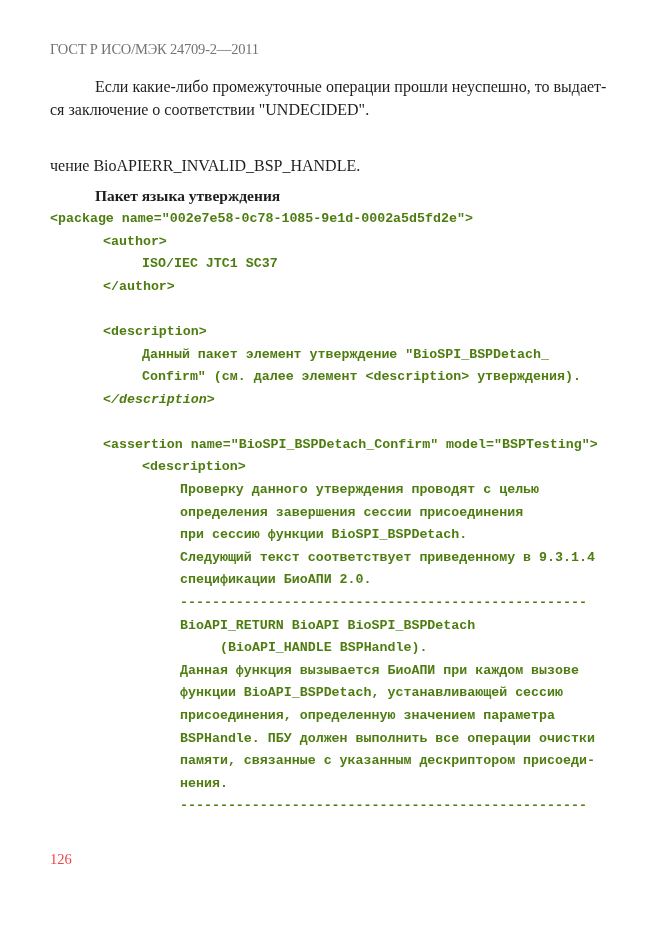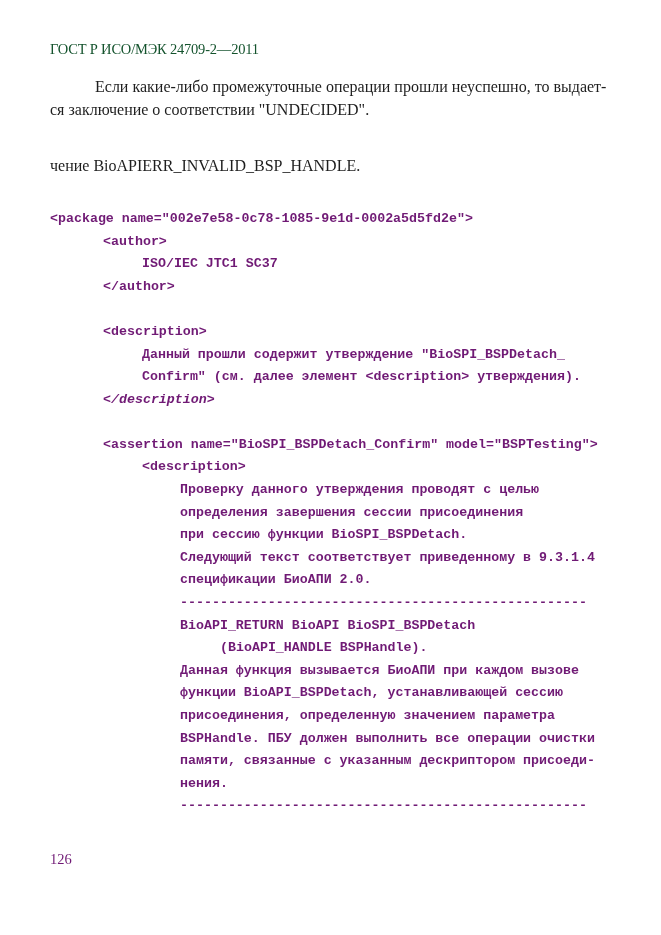--- a/index.html
+++ b/index.html
@@ -21,69 +21,70 @@
     background: #ffffff;
   }
   .serif {
     font-family: "Liberation Serif", "DejaVu Serif", serif;
   }
   .mono {
     font-family: "Liberation Mono", "DejaVu Sans Mono", monospace;
     font-weight: bold;
     font-size: 13.3px;
     white-space: pre;
-    color: #701a75;
+    color: #4d7c0f;
   }
   .abs { position: absolute; }
   .header {
     left: 50px; top: 41px;
     font-size: 14.5px;
     letter-spacing: -0.2px;
-    color: #14532d;
+    color: #737373;
   }
   .para-line {
     font-size: 16px;
     line-height: 18px;
     color: #1e1e1e;
     white-space: nowrap;
   }
   .justify-line {
     width: 548px;
     text-align: justify;
     text-align-last: justify;
   }
   .bold { font-weight: bold; }
   .italic { font-style: italic; }
   .page-number {
     left: 50px; top: 851px;
     font-size: 14.5px;
-    color: #701a75;
+    color: #ef4444;
   }
 </style>
 </head>
 <body>
 
 <div class="page">
 
   <div class="abs serif header">ГОСТ Р ИСО/МЭК 24709-2—2011</div>
 
   <div class="abs serif para-line justify-line" style="left:95px; top:78px; width:503px;">Если какие-либо промежуточные операции прошли неуспешно, то выдает-</div>
   <div class="abs serif para-line" style="left:50px; top:101px;">ся заключение о соответствии "UNDECIDED".</div>
 
   <div class="abs serif para-line" style="left:50px; top:157px;">чение BioAPIERR_INVALID_BSP_HANDLE.</div>
 
+  <div class="abs serif para-line bold" style="left:95px; top:187px; font-size:15.5px;">Пакет языка утверждения</div>
 
   <div>
     <div class="abs mono" style="left:50px;  top:211px;">&lt;package name="002e7e58-0c78-1085-9e1d-0002a5d5fd2e"&gt;</div>
     <div class="abs mono" style="left:103px; top:234px;">&lt;author&gt;</div>
     <div class="abs mono" style="left:142px; top:256px;">ISO/IEC JTC1 SC37</div>
     <div class="abs mono" style="left:103px; top:279px;">&lt;/author&gt;</div>
 
     <div class="abs mono" style="left:103px; top:324px;">&lt;description&gt;</div>
-    <div class="abs mono" style="left:142px; top:347px;">Данный прошли содержит утверждение "BioSPI_BSPDetach_</div>
+    <div class="abs mono" style="left:142px; top:347px;">Данный пакет элемент утверждение "BioSPI_BSPDetach_</div>
     <div class="abs mono" style="left:142px; top:369px;">Confirm" (см. далее элемент &lt;description&gt; утверждения).</div>
     <div class="abs mono" style="left:103px; top:392px;font-style:italic;">&lt;/description&gt;</div>
 
     <div class="abs mono" style="left:103px; top:437px;">&lt;assertion name="BioSPI_BSPDetach_Confirm" model="BSPTesting"&gt;</div>
     <div class="abs mono" style="left:142px; top:459px;">&lt;description&gt;</div>
     <div class="abs mono" style="left:180px; top:482px;">Проверку данного утверждения проводят с целью</div>
     <div class="abs mono" style="left:180px; top:505px;">определения завершения сессии присоединения</div>
     <div class="abs mono" style="left:180px; top:527px;">при сессию функции BioSPI_BSPDetach.</div>
     <div class="abs mono" style="left:180px; top:550px;">Следующий текст соответствует приведенному в 9.3.1.4</div>
     <div class="abs mono" style="left:180px; top:572px;">спецификации БиоАПИ 2.0.</div>

